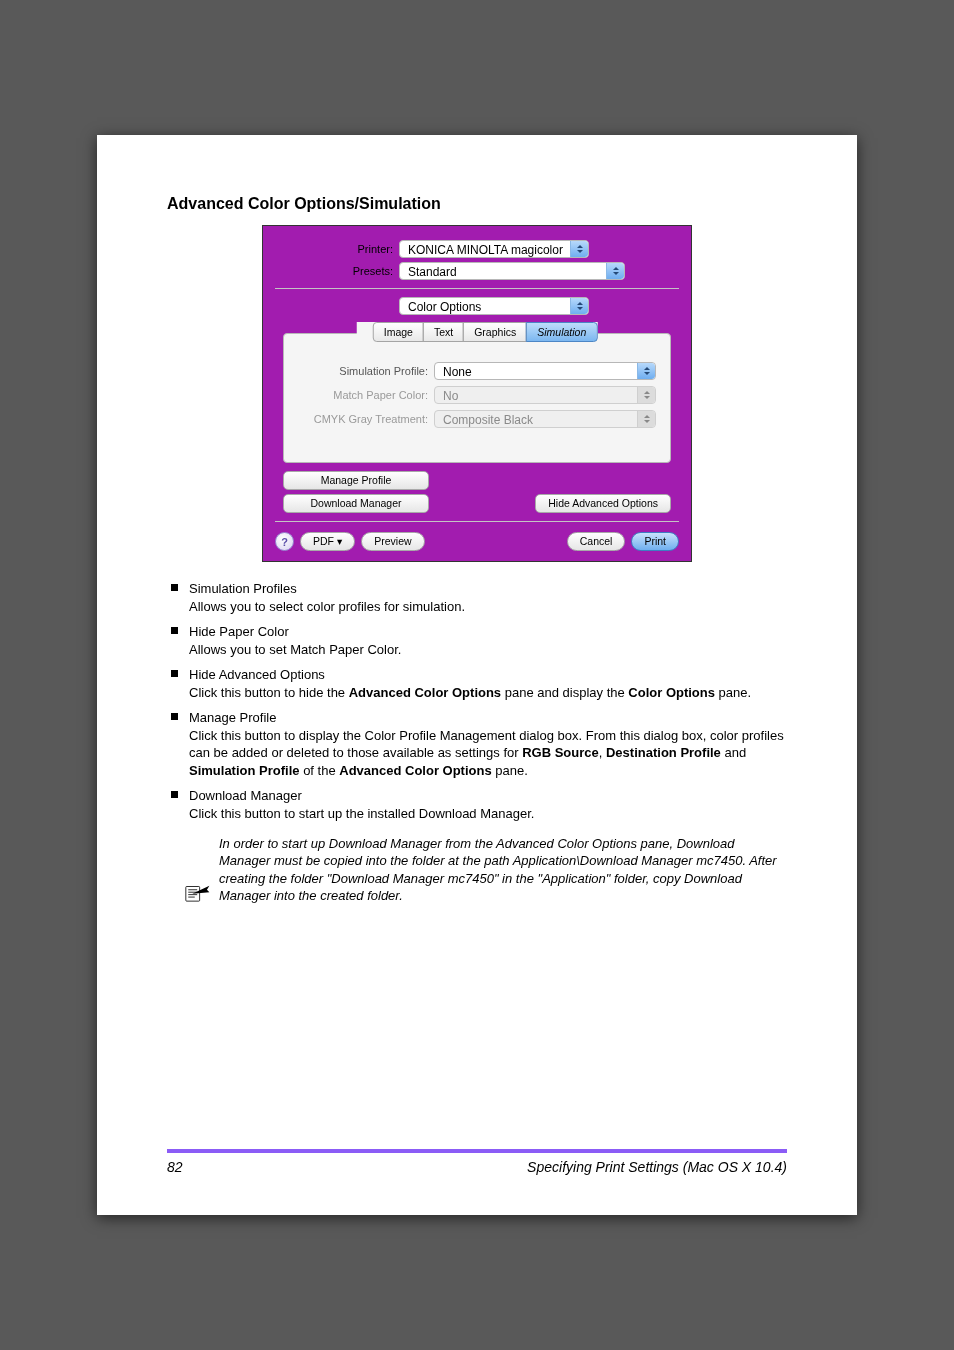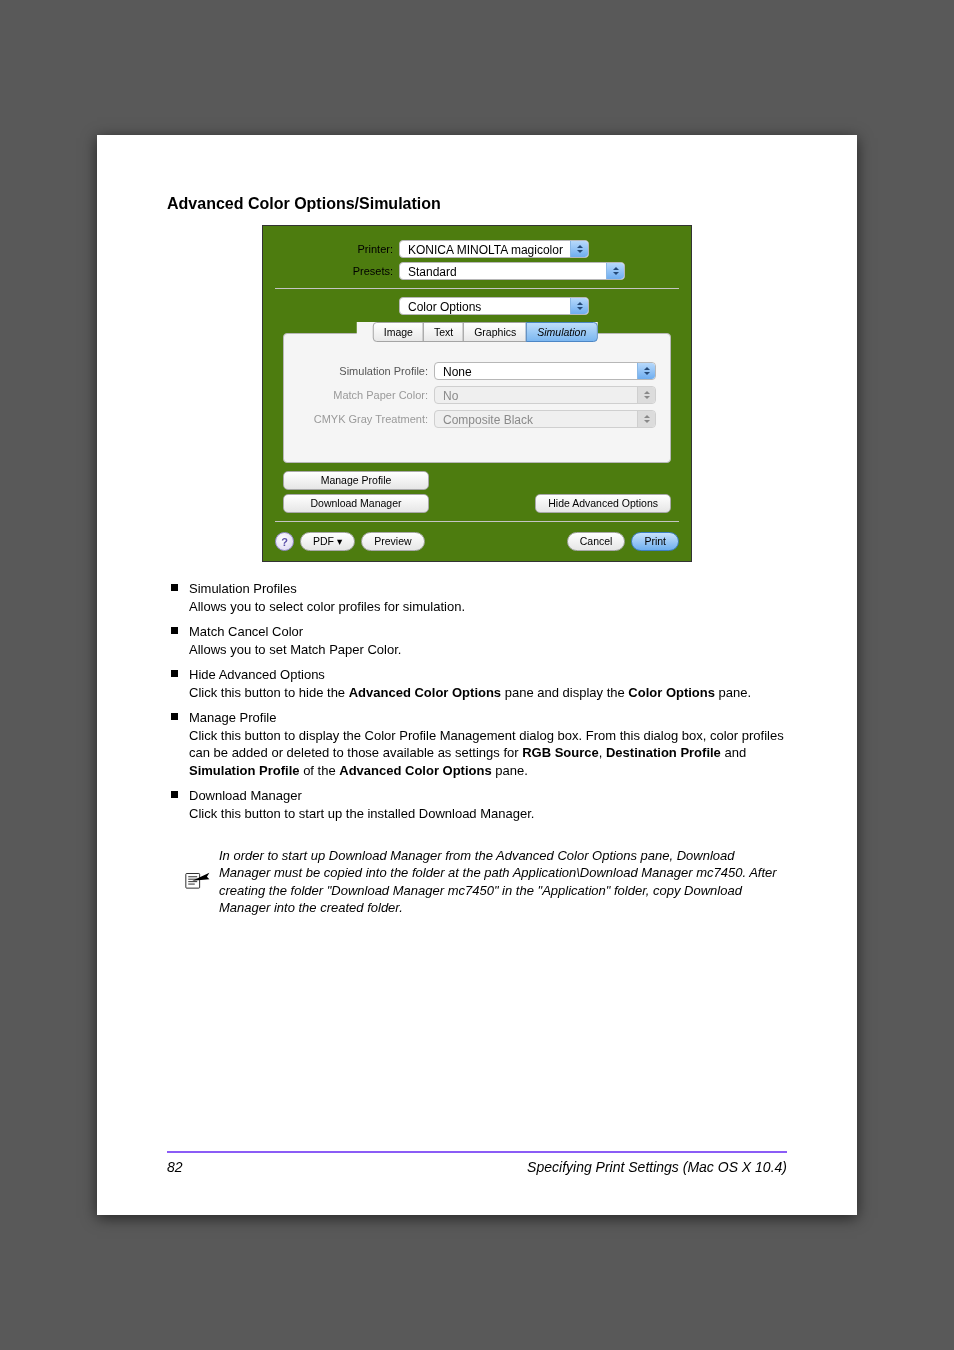--- a/index.html
+++ b/index.html
@@ -27,21 +27,21 @@
   .heading {
     font-weight: bold;
     font-size: 16px;
     margin-bottom: 12px;
   }
   
   .dialog-fig {
     margin: 0 auto 18px auto;
     width: 430px;
     border: 1px solid #333;
-    background: #4d7c0f;
+    background: #a21caf;
     position: relative;
     padding: 10px 12px 10px 12px;
     box-sizing: border-box;
   }
   .dlg-row {
     display: flex;
     align-items: center;
     margin: 4px 0;
   }
   .dlg-row .lbl {
@@ -147,28 +147,28 @@
 
   
   ul.bullets { list-style:none; padding:0; margin:0 0 10px 0;}
   ul.bullets > li { position:relative; padding-left:22px; margin:8px 0; line-height:1.35; font-size:13px;}
   ul.bullets > li::before {
     content:''; position:absolute; left:4px; top:4px;
     width:7px;height:7px;background:#000;
   }
   .desc { display:block; }
 
-  .note-row { display:flex; align-items:center; margin:24px 0 0 18px;}
+  .note-row { display:flex; align-items:flex-end; margin:12px 0 0 18px;}
   .note-icon svg { width:26px; height:18px;}
   .note-text { font-style:italic; font-size:13px; line-height:1.35; margin-left:8px;}
 
   .footer {
     position:absolute;
     left:70px; right:70px; bottom:40px;
-    border-top:2px solid #8b5cf6;
+    border-top:4px solid #8b5cf6;
     padding-top:6px;
     display:flex;
     font-style:italic;
     font-size:14px;
   }
   .footer .pnum { font-style:italic;}
   .footer .ftitle { margin-left:auto;}
 </style>
 </head>
 <body>
@@ -258,21 +258,21 @@
       <span class="btn primary">Print</span>
     </div>
   </div>
 
   <ul class="bullets">
     <li>
       <span>Simulation Profiles</span><br>
       <span class="desc">Allows you to select color profiles for simulation.</span>
     </li>
     <li>
-      <span>Match Cancel Color</span><br>
+      <span>Hide Paper Color</span><br>
       <span class="desc">Allows you to set Match Paper Color.</span>
     </li>
     <li>
       <span>Hide Advanced Options</span><br>
       <span class="desc">
         <span>Click this button to hide the </span><b>Advanced Color Options</b><span> pane and display the </span><b>Color Options</b><span> pane.</span>
       </span>
     </li>
     <li>
       <span>Manage Profile</span><br>

